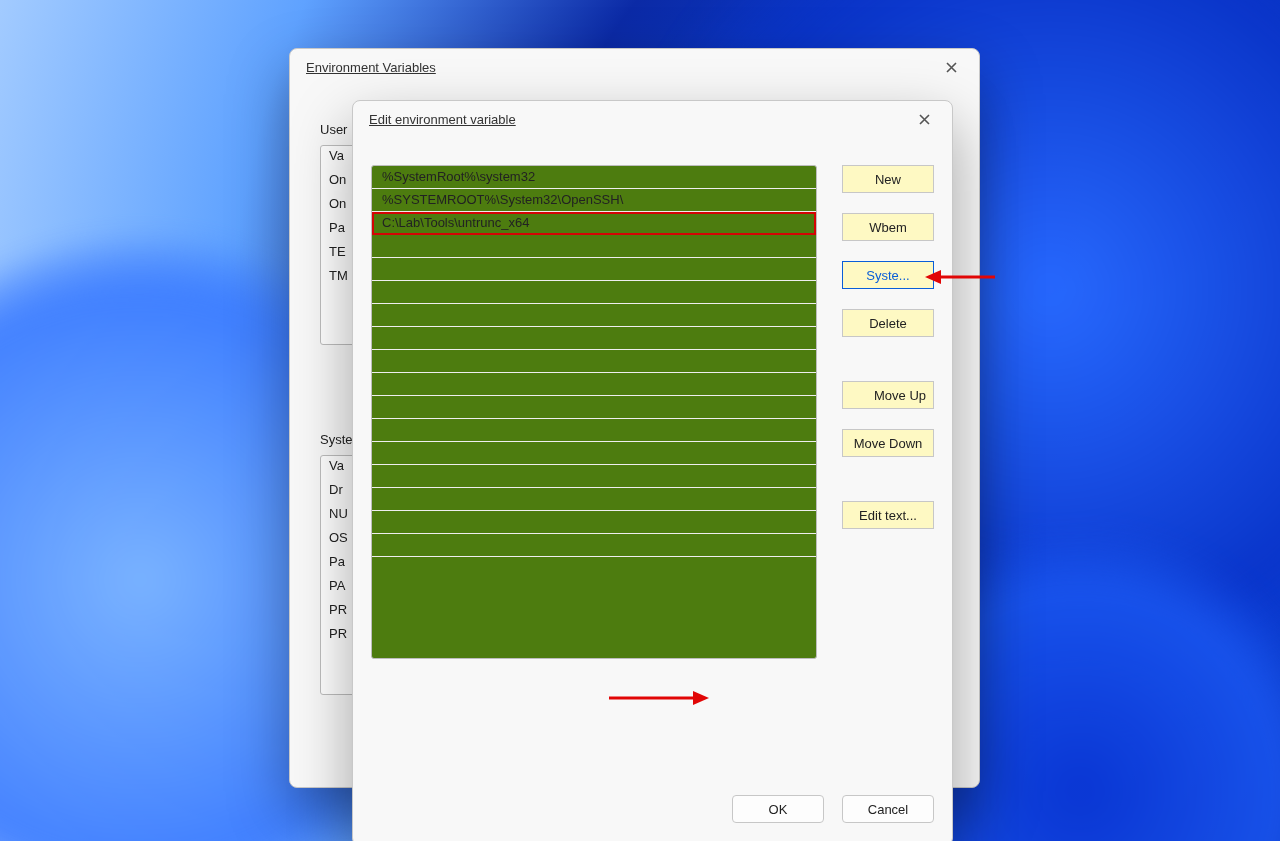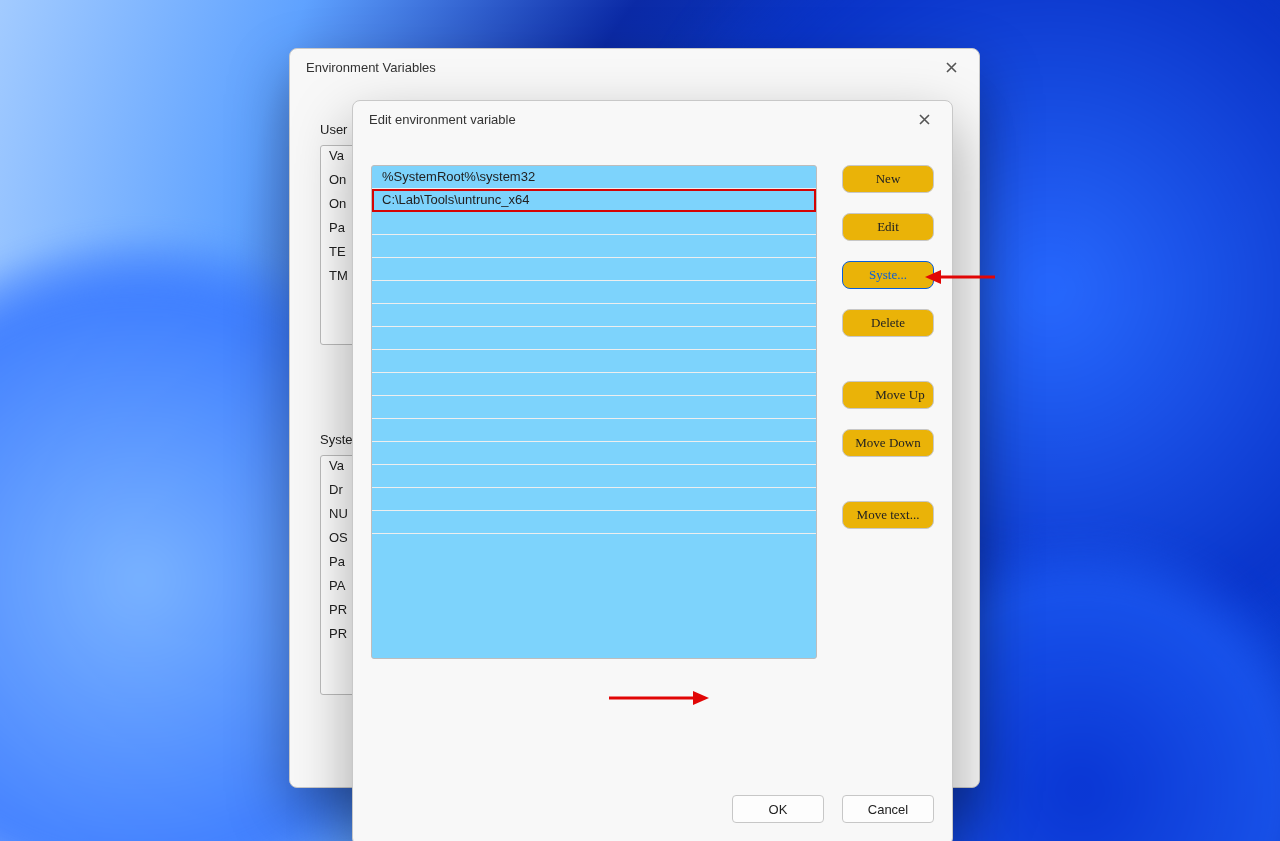--- a/index.html
+++ b/index.html
@@ -20,21 +20,21 @@
   
   .dialog {
     position: absolute;
     background: #f8f8f8;
     border: 1px solid #c8c8c8;
     border-radius: 8px;
     box-shadow: 0 25px 60px rgba(0,0,0,.35);
   }
   .titlebar {
     display:flex; align-items:center; justify-content:space-between;
-    height:36px; padding:0 12px 0 16px; font-size:13px; color:#333;
+    height:36px; padding:0 12px 0 16px; font-size:13px; color:#333;text-decoration:underline;
   }
   .close-x { width:32px;height:28px; display:flex;align-items:center;justify-content:center;
              border-radius:4px; cursor:default;}
   .close-x svg{width:11px;height:11px;stroke:#555;stroke-width:1.6;fill:none;}
 
   
   #env-dialog { left:289px; top:48px; width:691px; height:740px; }
   .section-label{ position:absolute; font-size:13px; color:#222;}
   .list-frame{
     position:absolute; background:#fff; border:1px solid #bdbdbd; border-radius:3px;
@@ -44,31 +44,31 @@
   .env-btn{
     position:absolute; width:92px; height:28px; background:#fdfdfd;
     border:1px solid #c7c7c7; border-radius:4px; font-size:13px; color:#222;
   }
 
   
   #edit-dialog { left:352px; top:100px; width:601px; height:746px; }
   #edit-dialog .body{ position:absolute; left:18px; right:18px; top:46px; bottom:22px;}
   .path-list{
     position:absolute; left:0; top:18px; width:446px; height:494px;
-    background:#7dd3fc; border:1px solid #bdbdbd; border-radius:3px;
+    background:#4d7c0f; border:1px solid #bdbdbd; border-radius:3px;
   }
   .path-row{
     height:23px; padding:3px 10px 0 10px; font-size:13px; color:#222;
     border-bottom:1px solid #eee; white-space:nowrap; overflow:hidden;
   }
   .path-row.highlight{ outline:2.5px solid #d40404; outline-offset:-2px; }
   .side-btn{
     position:absolute; right:0; width:92px; height:28px;
-    background:#eab308; border:1px solid #c7c7c7; border-radius:8px;
-    font-size:13px; color:#222;font-family:Liberation Serif, serif;
+    background:#fef9c3; border:1px solid #c7c7c7; border-radius:0;
+    font-size:13px; color:#222;
   }
   .side-btn.accent{ border-color:#0a5ed8; color:#0a5ed8;}
   .dlg-btn{
     position:absolute; width:92px; height:28px; bottom:0;
     background:#fdfdfd; border:1px solid #c7c7c7; border-radius:4px;
     font-size:13px; color:#222;
   }
 
   
   .arrow{position:absolute;}
@@ -124,44 +124,45 @@
     <div class="close-x">
       <svg viewBox="0 0 11 11">
           <path d="M1 1 L10 10 M10 1 L1 10"></path>
         </svg>
     </div>
   </div>
 
   <div class="body">
     <div class="path-list" id="path-list">
         <div class="path-row">%SystemRoot%\system32</div>
+        <div class="path-row">%SYSTEMROOT%\System32\OpenSSH\</div>
         <div class="path-row highlight">C:\Lab\Tools\untrunc_x64</div>
         <div class="path-row"></div>
         <div class="path-row"></div>
         <div class="path-row"></div>
         <div class="path-row"></div>
         <div class="path-row"></div>
         <div class="path-row"></div>
         <div class="path-row"></div>
         <div class="path-row"></div>
         <div class="path-row"></div>
         <div class="path-row"></div>
         <div class="path-row"></div>
         <div class="path-row"></div>
         <div class="path-row"></div>
         <div class="path-row"></div>
       </div>
 
     <button class="side-btn" style="top:18px;">New</button>
-    <button class="side-btn" style="top:66px;">Edit</button>
+    <button class="side-btn" style="top:66px;">Wbem</button>
     <button class="side-btn accent" style="top:114px;">Syste...</button>
     <button class="side-btn" style="top:162px;">Delete</button>
     <button class="side-btn" style="top:234px;padding-left:24px;">Move Up</button>
     <button class="side-btn" style="top:282px;">Move Down</button>
-    <button class="side-btn" style="top:354px;">Move text...</button>
+    <button class="side-btn" style="top:354px;">Edit text...</button>
 
     <button class="dlg-btn" style="right:110px;">OK</button>
     <button class="dlg-btn" style="right:0;">Cancel</button>
   </div>
 </div>
 
 <svg class="arrow" style="left:925px; top:268px;" width="70" height="18">
   <line x1="70" y1="9" x2="14" y2="9"></line>
     <polygon points="0,9 16,2 16,16"></polygon>
 </svg>

